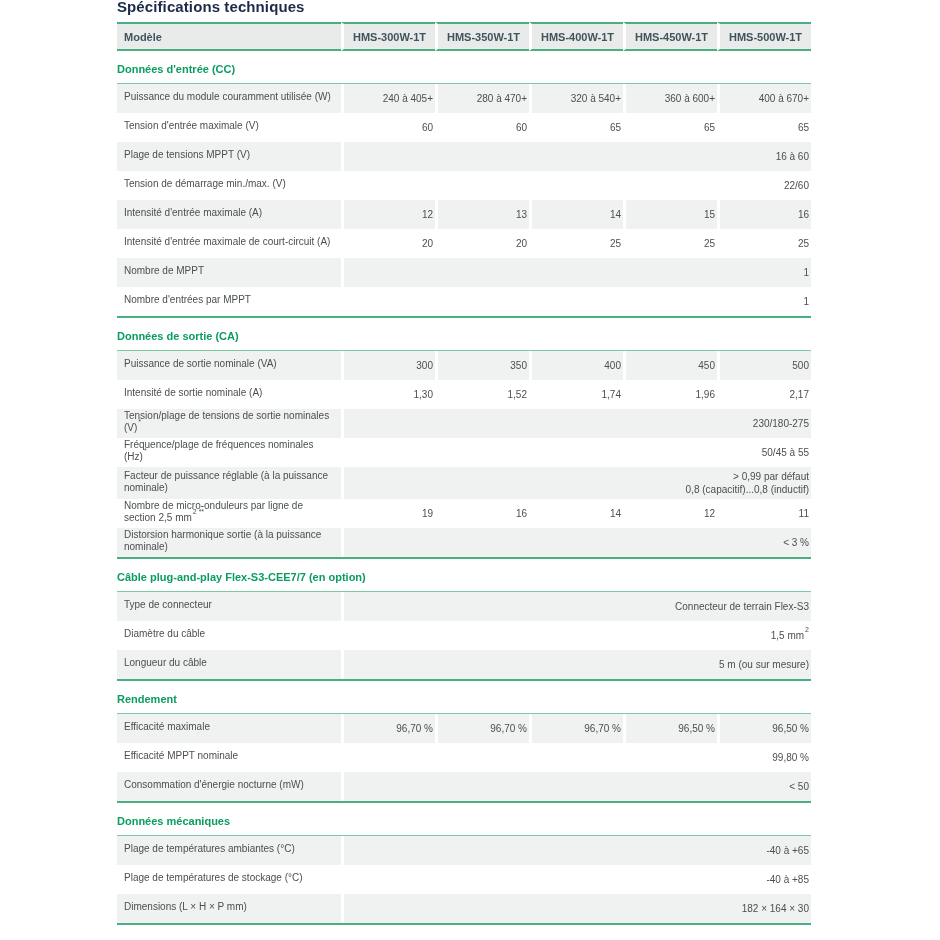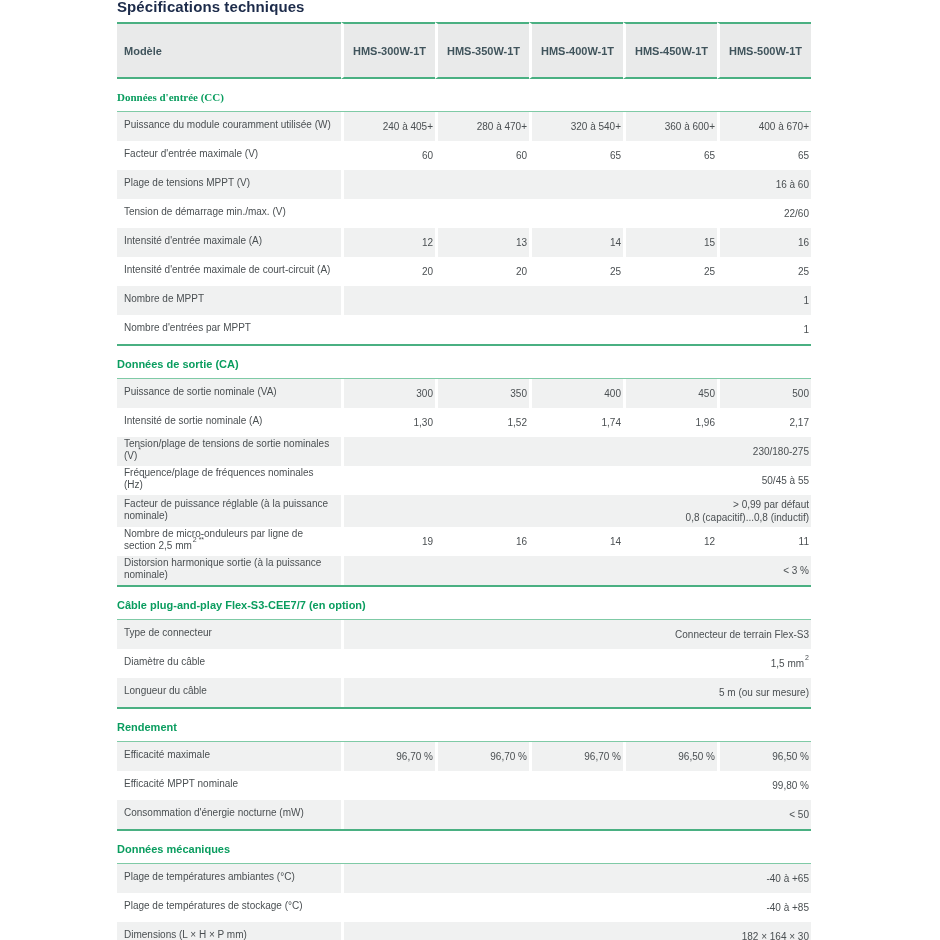--- a/index.html
+++ b/index.html
@@ -18,32 +18,32 @@
     width:694px;border-collapse:separate;border-spacing:0;
     border-bottom:2px solid #4ab082;table-layout:fixed;
   }
   col.c-label{width:224px;}
   col.c-val{width:94px;}
   thead th{
     background:#e9eaea;
     border-top:2px solid #4ab082;
     border-bottom:2px solid #4ab082;
     font-size:11px;font-weight:bold;color:#40545c;
-    height:21px;padding:16px 0;
+    height:21px;padding:2px 0;
   }
   th.h-label{text-align:left;padding-left:7px;}
   th.h-model{text-align:center;border-left:3px solid #ffffff;}
   tr.section td{
     padding:6px 0 3px 0;
     font-size:11px;font-weight:bold;color:#0a9d5f;
     border-bottom:1px solid #7fcaa6;
     border-top:2px solid #4ab082;
     background:#ffffff;
   }
-  tr.section.first td{border-top:none;font-family:Liberation Serif, serif;}
+  tr.section.first td{border-top:none;}
   tbody td{
     font-size:10px;color:#4a4f52;height:23px;
     vertical-align:middle;line-height:12px;
   }
   td.label{text-align:left;padding:0 10px 3px 7px;}
   td.val,td.merged{text-align:right;border-left:3px solid #ffffff;padding:3px 2px;}
   td.merged{white-space:pre-line;line-height:13px;}
   tr.stripe td.label, tr.stripe td.val, tr.stripe td.merged{background:#f0f1f1;}
   sup.fn{font-size:7px;line-height:0;position:relative;top:-3px;margin-left:1px;}
 </style>
@@ -78,21 +78,21 @@
         </tr>
         <tr class="stripe">
           <td class="label">Puissance du module couramment utilisée (W)</td>
           <td class="val">240 à 405+</td>
           <td class="val">280 à 470+</td>
           <td class="val">320 à 540+</td>
           <td class="val">360 à 600+</td>
           <td class="val">400 à 670+</td>
         </tr>
         <tr class="plain">
-          <td class="label">Facteur d'entrée maximale (V)</td>
+          <td class="label">Tension d'entrée maximale (V)</td>
           <td class="val">60</td>
           <td class="val">60</td>
           <td class="val">65</td>
           <td class="val">65</td>
           <td class="val">65</td>
         </tr>
         <tr class="stripe">
           <td class="label">Plage de tensions MPPT (V)</td>
           <td class="merged" colspan="5">16 à 60</td>
         </tr>

